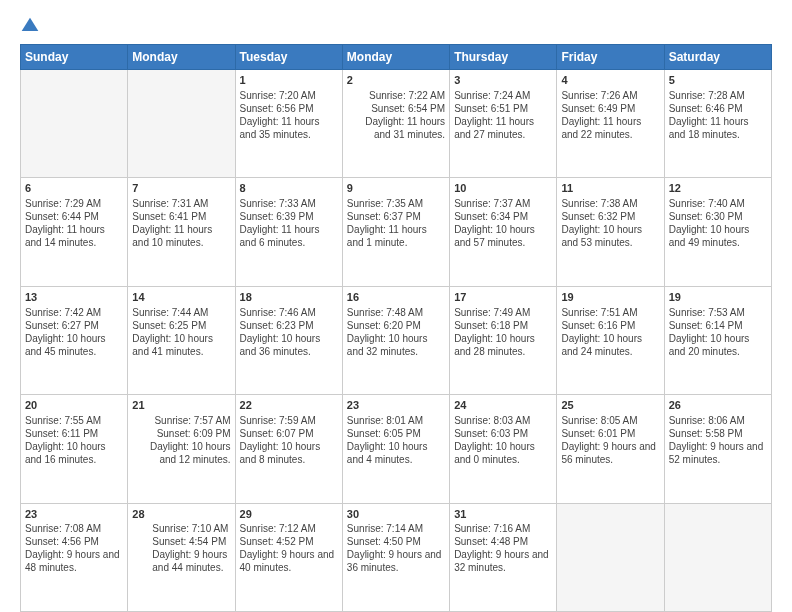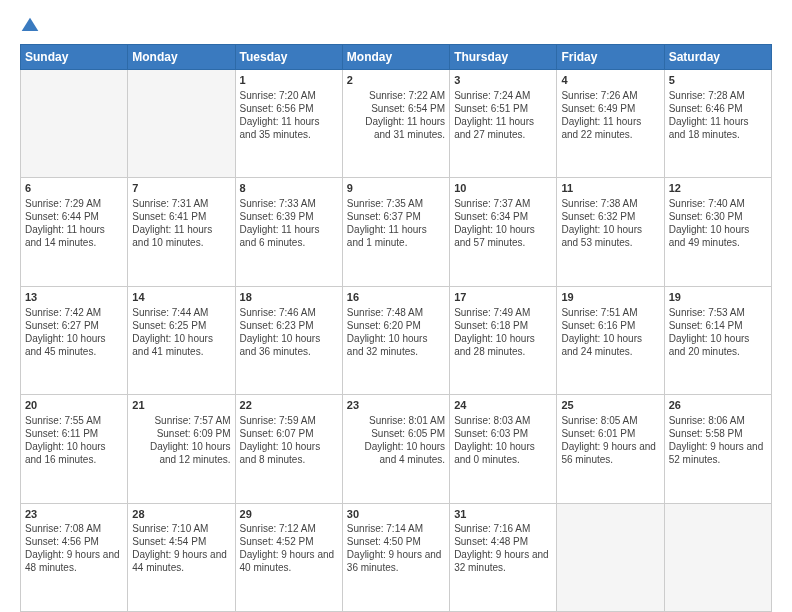--- a/index.html
+++ b/index.html
@@ -266,21 +266,21 @@
 Daylight: 10 hours and 12 minutes.</div>
           </td>
           <td>
             <span class="day-number">22</span>
             <div class="day-detail" style="white-space: pre-line;">Sunrise: 7:59 AM
 Sunset: 6:07 PM
 Daylight: 10 hours and 8 minutes.</div>
           </td>
           <td>
             <span class="day-number">23</span>
-            <div class="day-detail" style="white-space: pre-line; text-align: right;">Sunrise: 8:01 AM
+            <div class="day-detail" style="white-space: pre-line;">Sunrise: 8:01 AM
 Sunset: 6:05 PM
 Daylight: 10 hours and 4 minutes.</div>
           </td>
           <td>
             <span class="day-number">24</span>
             <div class="day-detail" style="white-space: pre-line;">Sunrise: 8:03 AM
 Sunset: 6:03 PM
 Daylight: 10 hours and 0 minutes.</div>
           </td>
           <td>
@@ -298,21 +298,21 @@
         </tr>
         <tr class="week-row">
           <td>
             <span class="day-number">23</span>
             <div class="day-detail" style="white-space: pre-line;">Sunrise: 7:08 AM
 Sunset: 4:56 PM
 Daylight: 9 hours and 48 minutes.</div>
           </td>
           <td>
             <span class="day-number">28</span>
-            <div class="day-detail" style="white-space: pre-line;">Sunrise: 7:10 AM
+            <div class="day-detail" style="white-space: pre-line; margin-left: 20px;">Sunrise: 7:10 AM
 Sunset: 4:54 PM
 Daylight: 9 hours and 44 minutes.</div>
           </td>
           <td>
             <span class="day-number">29</span>
             <div class="day-detail" style="white-space: pre-line;">Sunrise: 7:12 AM
 Sunset: 4:52 PM
 Daylight: 9 hours and 40 minutes.</div>
           </td>
           <td>

